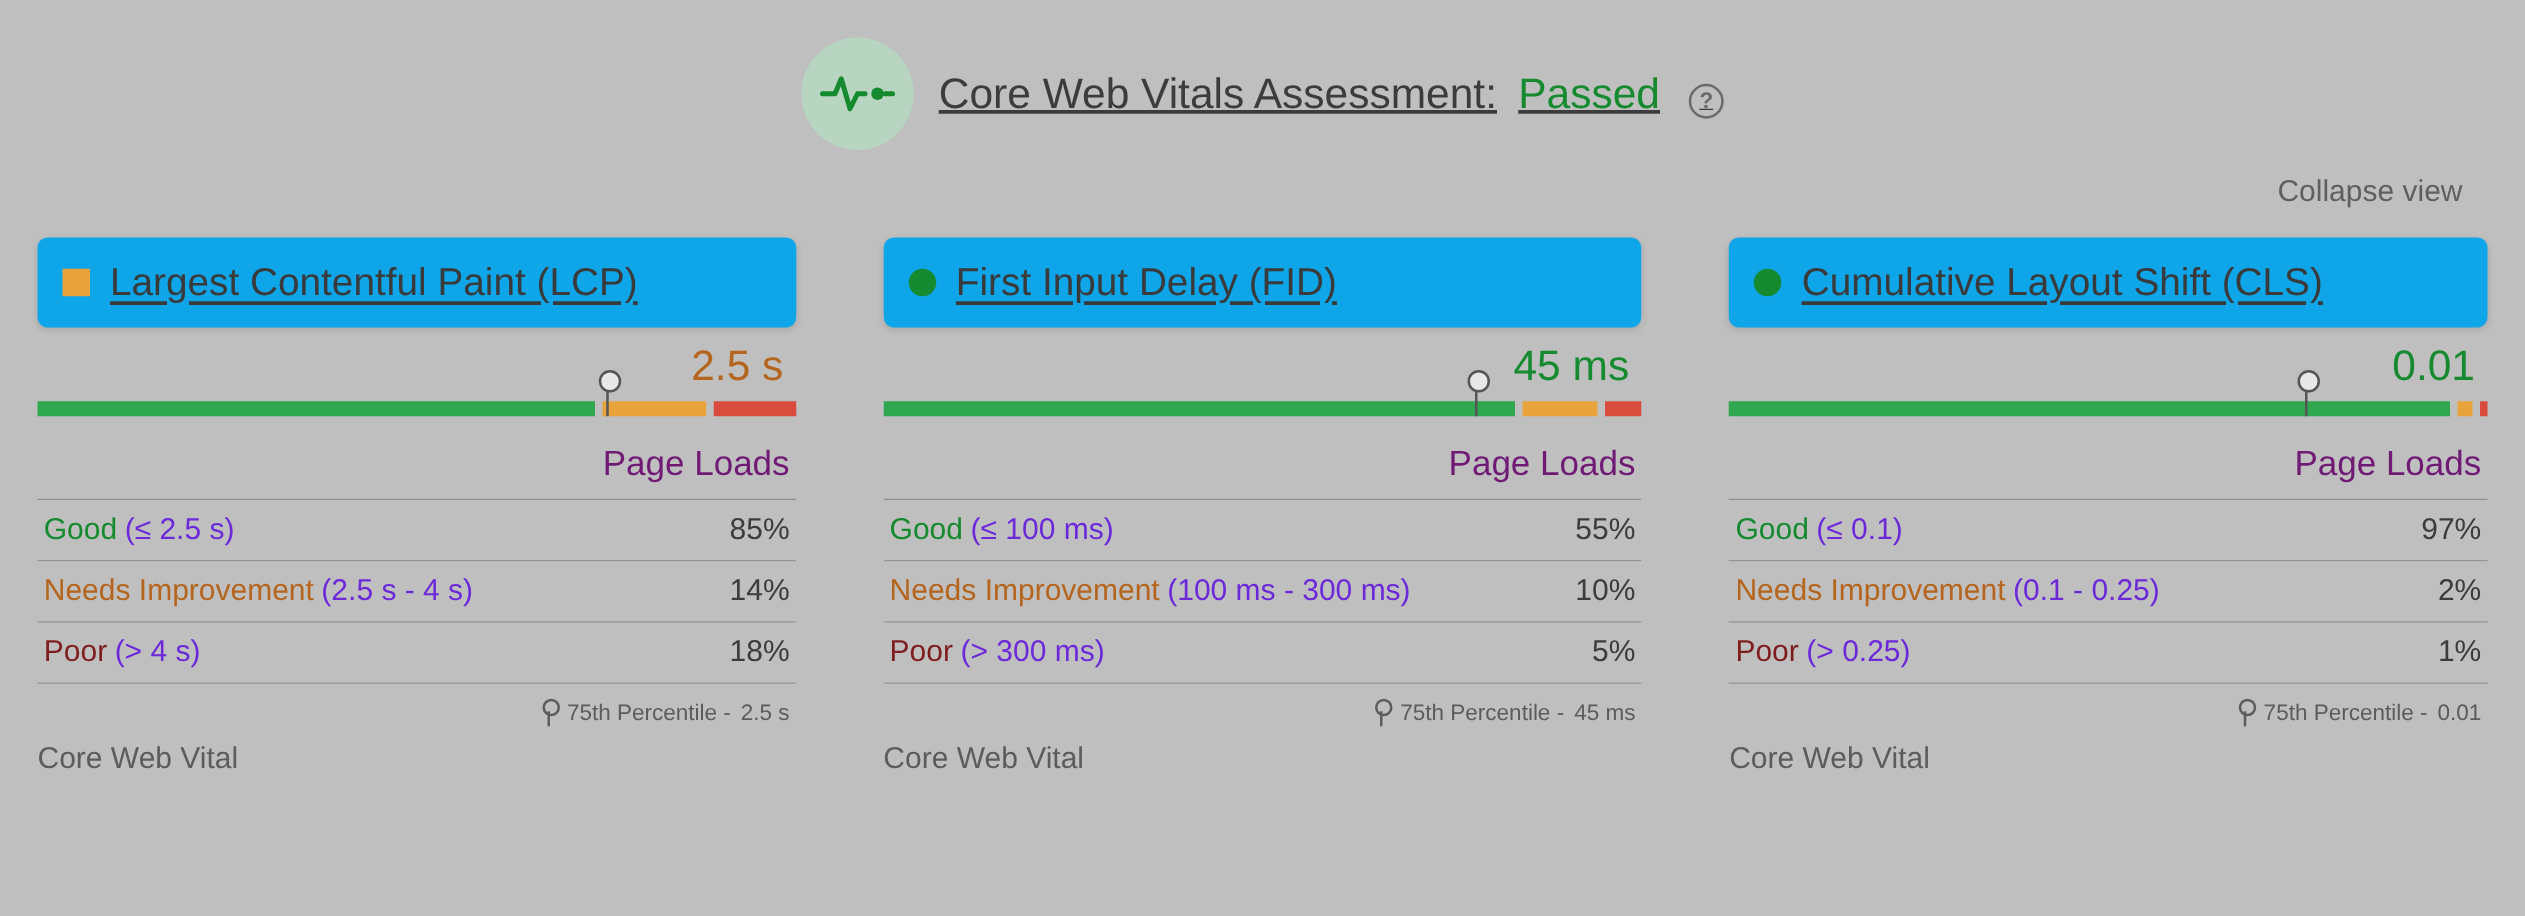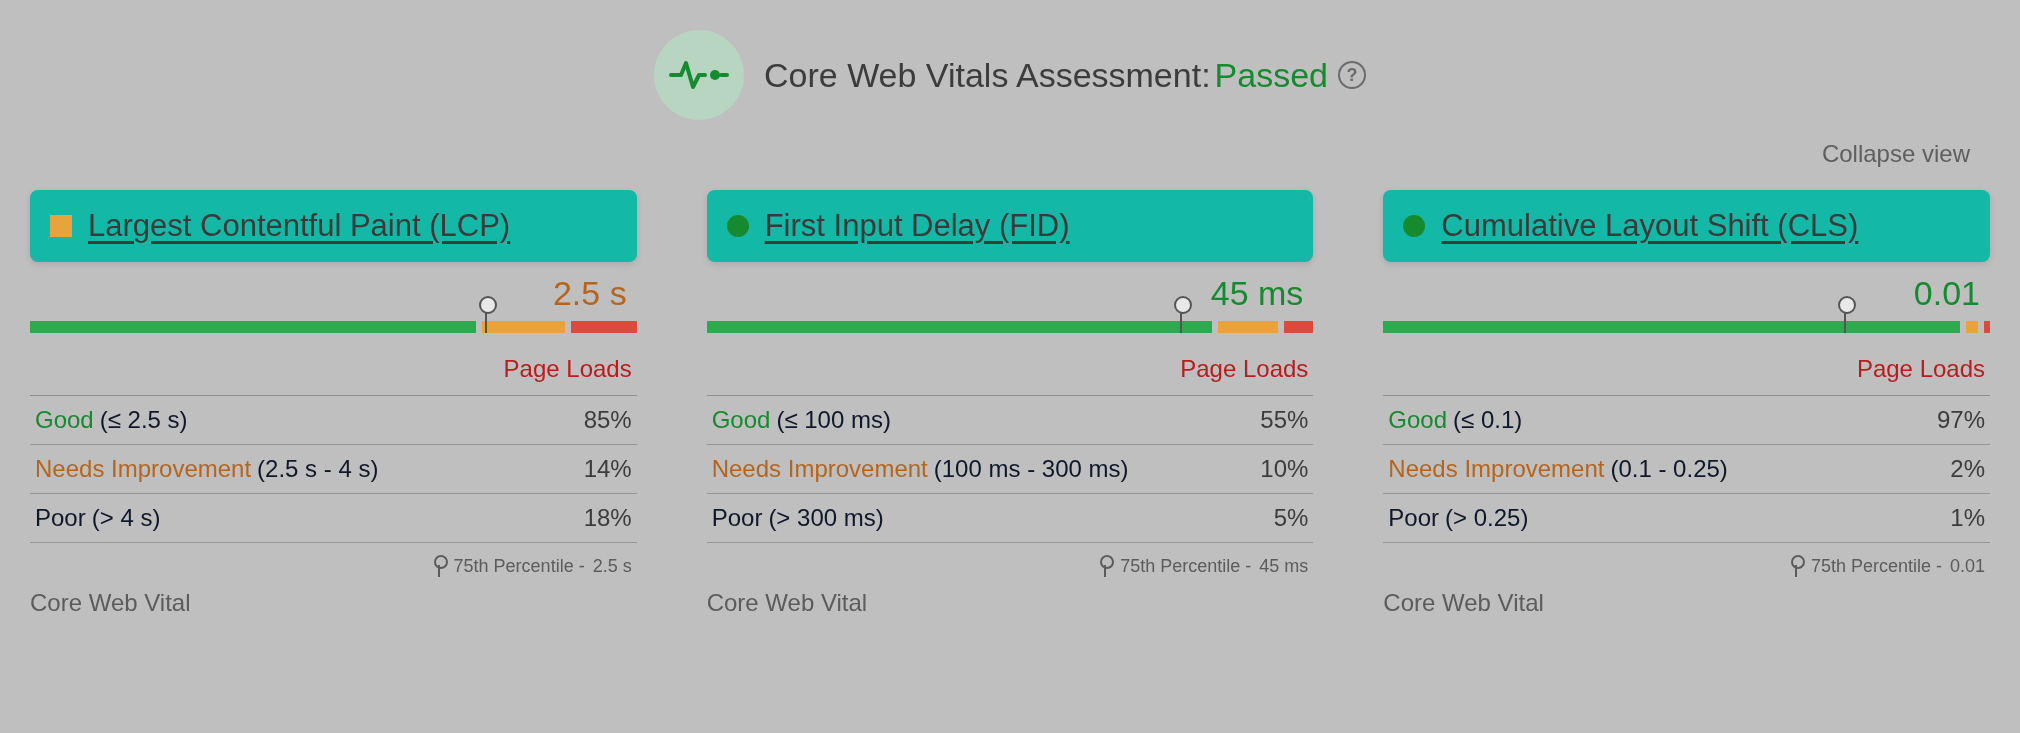--- a/index.html
+++ b/index.html
@@ -24,22 +24,23 @@
     border-radius: 50%;
     background: #b8d5c1;
     display: flex;
     align-items: center;
     justify-content: center;
   }
   .header-text {
     font-size: 34px;
     color: #3c3c3c;
     display: flex;
-    align-items: center;
-    gap: 4px;
+    align-items: flex-end;
+    gap: 17px;
+    text-decoration: underline;
   }
   .passed { color: #168a2f; }
   .help-icon {
     width: 28px; height: 28px;
     border: 2.5px solid #6b6b6b;
     border-radius: 50%;
     display: inline-flex;
     align-items: center;
     justify-content: center;
     font-size: 18px;
@@ -58,21 +59,21 @@
   .cards {
     display: flex;
     gap: 70px;
     padding: 0 30px;
   }
   .card {
     flex: 1;
     position: relative;
   }
   .title-band {
-    background: #14b8a6;
+    background: #0ea5e9;
     border-radius: 8px;
     padding: 18px 20px;
     display: flex;
     align-items: center;
     gap: 16px;
     box-shadow: 0 2px 6px rgba(0,0,0,0.12);
   }
   .status-square {
     width: 22px; height: 22px;
     background: #e8a33d;
@@ -119,37 +120,37 @@
     content: "";
     position: absolute;
     top: -9px; left: -6px;
     width: 14px; height: 14px;
     border-radius: 50%;
     background: #e8e8e8;
     border: 2px solid #555;
   }
   .page-loads-label {
     text-align: right;
-    font-size: 24px;
-    color: #b91c1c;
+    font-size: 28px;
+    color: #701a75;
     padding: 8px 5px 12px 0;
     border-bottom: 1px solid rgba(0,0,0,0.25);
   }
   .dist-row {
     display: flex;
     justify-content: space-between;
     font-size: 24px;
     padding: 10px 5px;
     border-bottom: 1px solid rgba(0,0,0,0.22);
   }
   .dist-row:last-of-type { border-bottom: 1px solid rgba(0,0,0,0.25); }
   .g-text { color: #168a2f; }
   .ni-text { color: #b5651d; }
-  .p-text { color: #0f172a; margin-top: 40px; }
-  .range { color: #0f172a; margin-left: 6px; }
+  .p-text { color: #7f1d1d; margin-top: 40px; }
+  .range { color: #6d28d9; margin-left: 6px; }
   .pct { color: #3c3c3c; }
   .percentile-row {
     text-align: right;
     font-size: 18px;
     color: #5c5c5c;
     padding: 12px 5px 4px 0;
     display: flex;
     justify-content: flex-end;
     align-items: center;
     gap: 8px;

